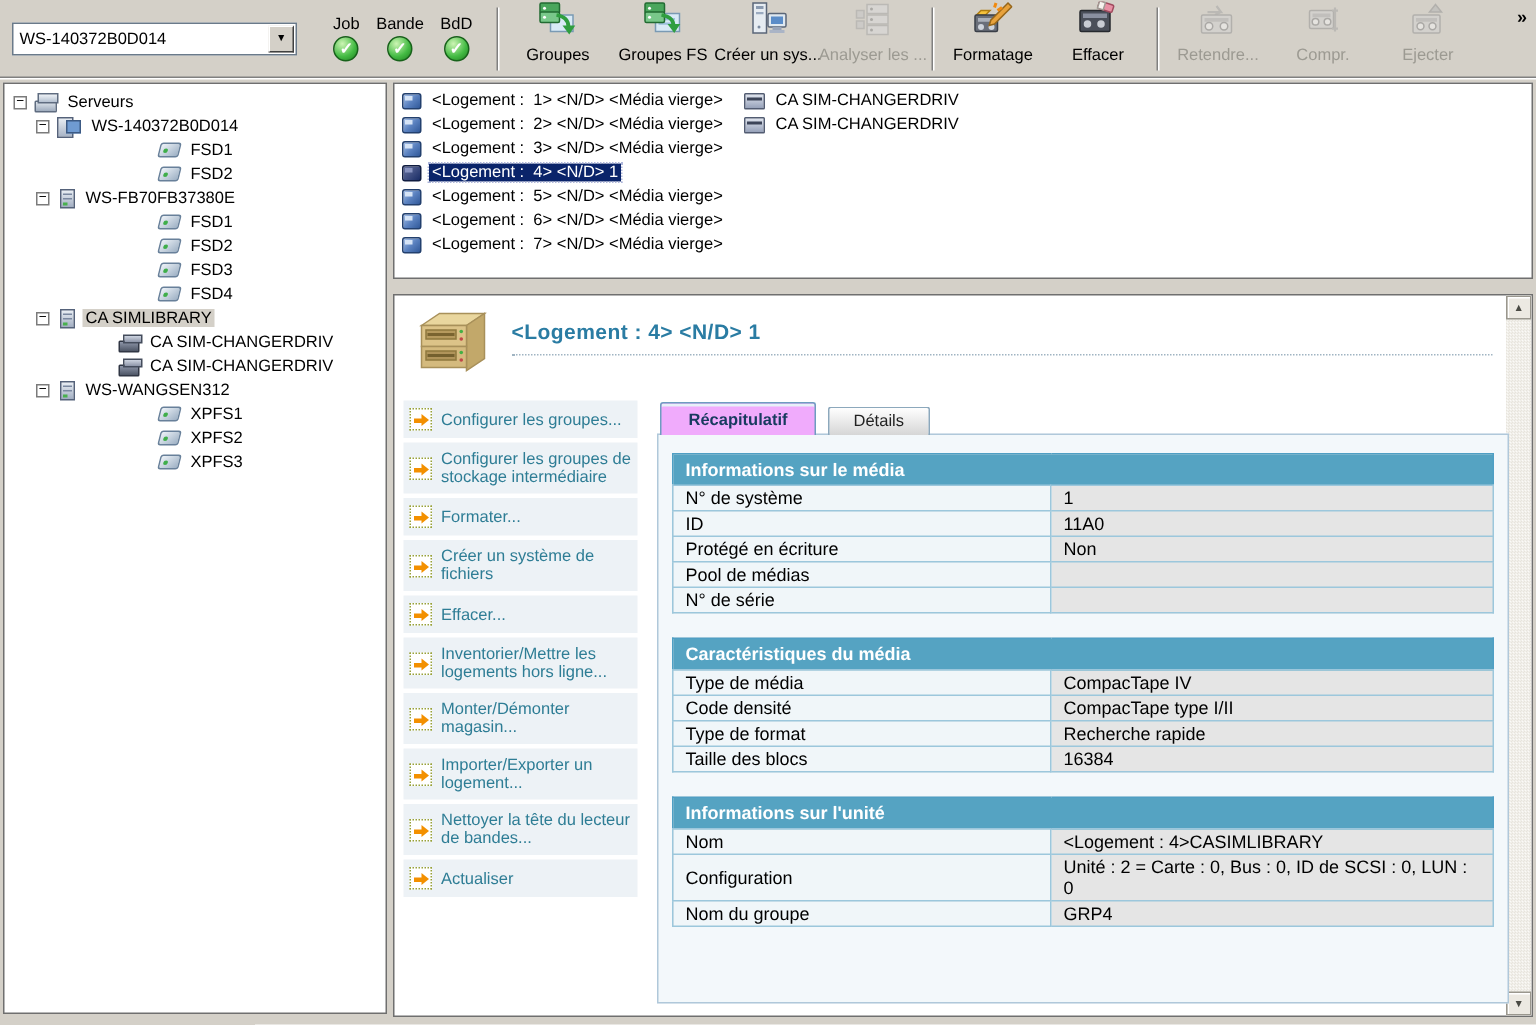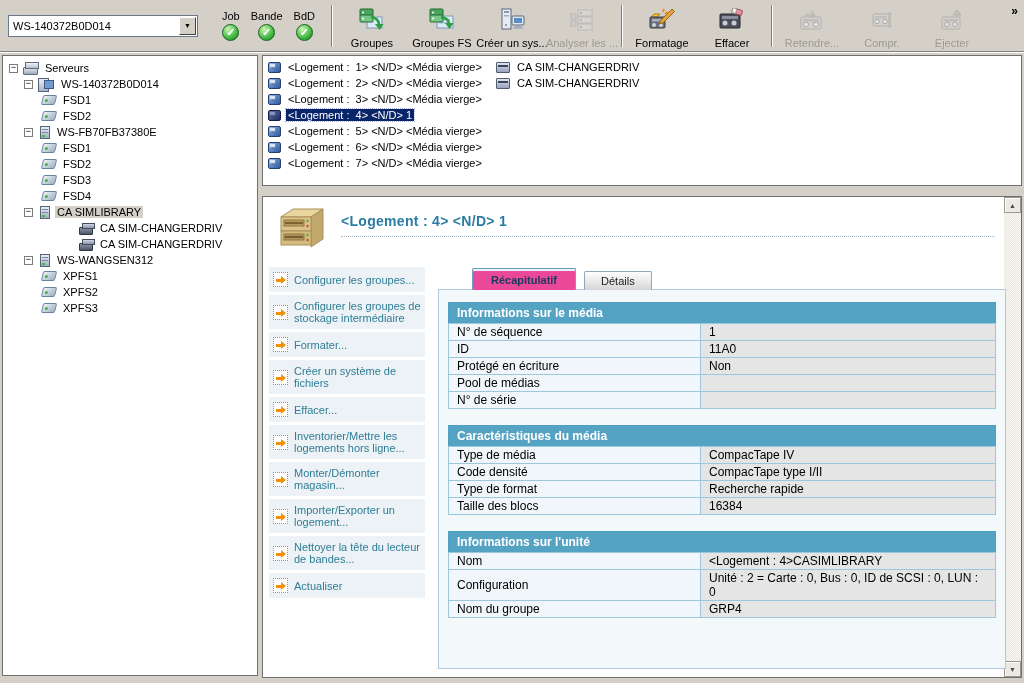--- a/index.html
+++ b/index.html
@@ -21,38 +21,38 @@
     border:1px solid; border-color:#fff #404040 #404040 #fff; font-size:7px;
     display:flex; align-items:center; justify-content:center; }
   .status-group { display:flex; gap:11px; margin-left:24px; margin-right:12px; }
   .status { display:flex; flex-direction:column; align-items:center; gap:2px; }
   .status-dot { width:17px; height:17px; border-radius:50%;
     background:radial-gradient(circle at 35% 28%, #cdf5b4, #44bb44 58%, #1e7d1e);
     border:1px solid #17611a; color:#fff; font-size:11px; font-weight:bold;
     display:flex; align-items:center; justify-content:center; }
   .tb-sep { width:2px; height:42px; border-left:1px solid #808080; border-right:1px solid #fff; margin:0 4px; flex:none; }
   .tb-btn { width:70px; height:48px; display:flex; flex-direction:column; align-items:center;
-    justify-content:flex-end; gap:3px; padding-bottom:1px; flex:none; }
+    justify-content:flex-end; gap:3px; padding-bottom:7px; flex:none; }
   .tb-btn .lbl { white-space:nowrap; }
   .tb-btn.disabled { color:#9c9a92; }
   .tb-btn.disabled svg { filter:grayscale(1) opacity(.55); }
   .chevron { position:absolute; right:6px; top:4px; font-weight:bold; font-size:12px; }
 
   
   .tree-panel { position:absolute; left:2px; top:55px; width:256px; height:621px;
     background:#fff; border:1px solid #6f6f6f; padding-top:4px; overflow:hidden; }
   .list-panel { position:absolute; left:262px; top:55px; width:760px; height:131px;
     background:#fff; border:1px solid #6f6f6f; overflow:hidden; }
   .detail-panel { position:absolute; left:262px; top:196px; width:760px; height:482px;
     background:#fff; border:1px solid #6f6f6f; overflow:hidden; }
 
   
   .trow { height:16px; display:flex; align-items:center; gap:5px; white-space:nowrap; }
   .lvl0 { padding-left:6px; } .lvl1 { padding-left:21px; }
-  .lvl2a { padding-left:39px; } .lvl2b { padding-left:76px; }
+  .lvl2a { padding-left:63px;margin-left:40px; } .lvl2b { padding-left:76px; }
   .exp { width:9px; height:9px; border:1px solid #7b7b7b; background:#fff; flex:none;
     font-size:9px; line-height:7px; text-align:center; }
   .exp::before { content:"\2212"; position:relative; top:-1px; }
   .tlabel { padding:0 2px; }
   .trow.selgray .tlabel { background:#d4d0c8; }
 
   .ticon { flex:none; position:relative; }
   .i-servers { width:15px; height:8px; margin-top:6px; border-radius:1px;
     background:linear-gradient(#dfe5ec,#9facbe); border:1px solid #5f6c80; }
   .i-servers::before { content:""; position:absolute; left:1px; top:-6px; width:12px; height:5px;
@@ -108,22 +108,22 @@
     margin-bottom:3px; align-items:center; }
   .aicon { width:15px; height:15px; background:#fff; border:1px dotted #97a13a; flex:none; position:relative; }
   .aicon::before { content:""; position:absolute; left:2px; top:6px; width:6px; height:3px; background:#f39000; }
   .aicon::after { content:""; position:absolute; right:1px; top:3px;
     border-left:5px solid #f39000; border-top:4px solid transparent; border-bottom:4px solid transparent; }
   .albl { color:#2e7d95; line-height:12px; }
 
   .tabzone { position:absolute; left:175px; top:70px; width:568px; bottom:8px; }
   .tabs { display:flex; align-items:flex-end; height:23px; padding-left:2px; position:relative; z-index:2; }
   .tab { border:1px solid #8ca8bc; border-bottom:none; border-radius:2px 2px 0 0; }
-  .tab.active { background:#ec4899; font-weight:bold; color:#173a5e; border-color:#6f9cc0;
-    padding:5px 18px 4px; box-shadow:inset 0 2px 0 #e8f0f8;margin-left:32px; }
+  .tab.active { background:#f0abfc; font-weight:bold; color:#173a5e; border-color:#6f9cc0;
+    padding:5px 18px 4px; box-shadow:inset 0 2px 0 #e8f0f8; }
   .tab.inactive { background:linear-gradient(#fefefe,#d6d6d6); color:#222;
     margin-left:8px; padding:3px 16px 3px; }
   .tabpanel { position:absolute; left:0; right:0; top:22px; bottom:0;
     border:1px solid #b0c8da; background:#f3f8fb; padding:12px 9px; overflow:hidden; }
 
   .dtable { width:100%; border-collapse:collapse; margin-bottom:16px; background:#e5e5e5;
     font-size:12px; border:1px solid #4f9fc4; }
   .dtable th { background:#55a3c2; color:#fff; text-align:left; font-weight:bold;
     padding:3px 8px; height:18px; font-size:12px; }
   .dtable td { border:1px solid #9cc7dc; padding:1px 8px; height:17px; }
@@ -469,21 +469,21 @@
       <div class="tab inactive">Détails</div>
     </div>
     <div class="tabpanel">
 
       <table class="dtable">
         <tbody>
             <tr>
               <th colspan="2">Informations sur le média</th>
             </tr>
         <tr>
-              <td class="lbl">N° de séquence</td>
+              <td class="lbl">N° de système</td>
               <td>1</td>
             </tr>
         <tr>
               <td class="lbl">ID</td>
               <td>11A0</td>
             </tr>
         <tr>
               <td class="lbl">Protégé en écriture</td>
               <td>Non</td>
             </tr>

